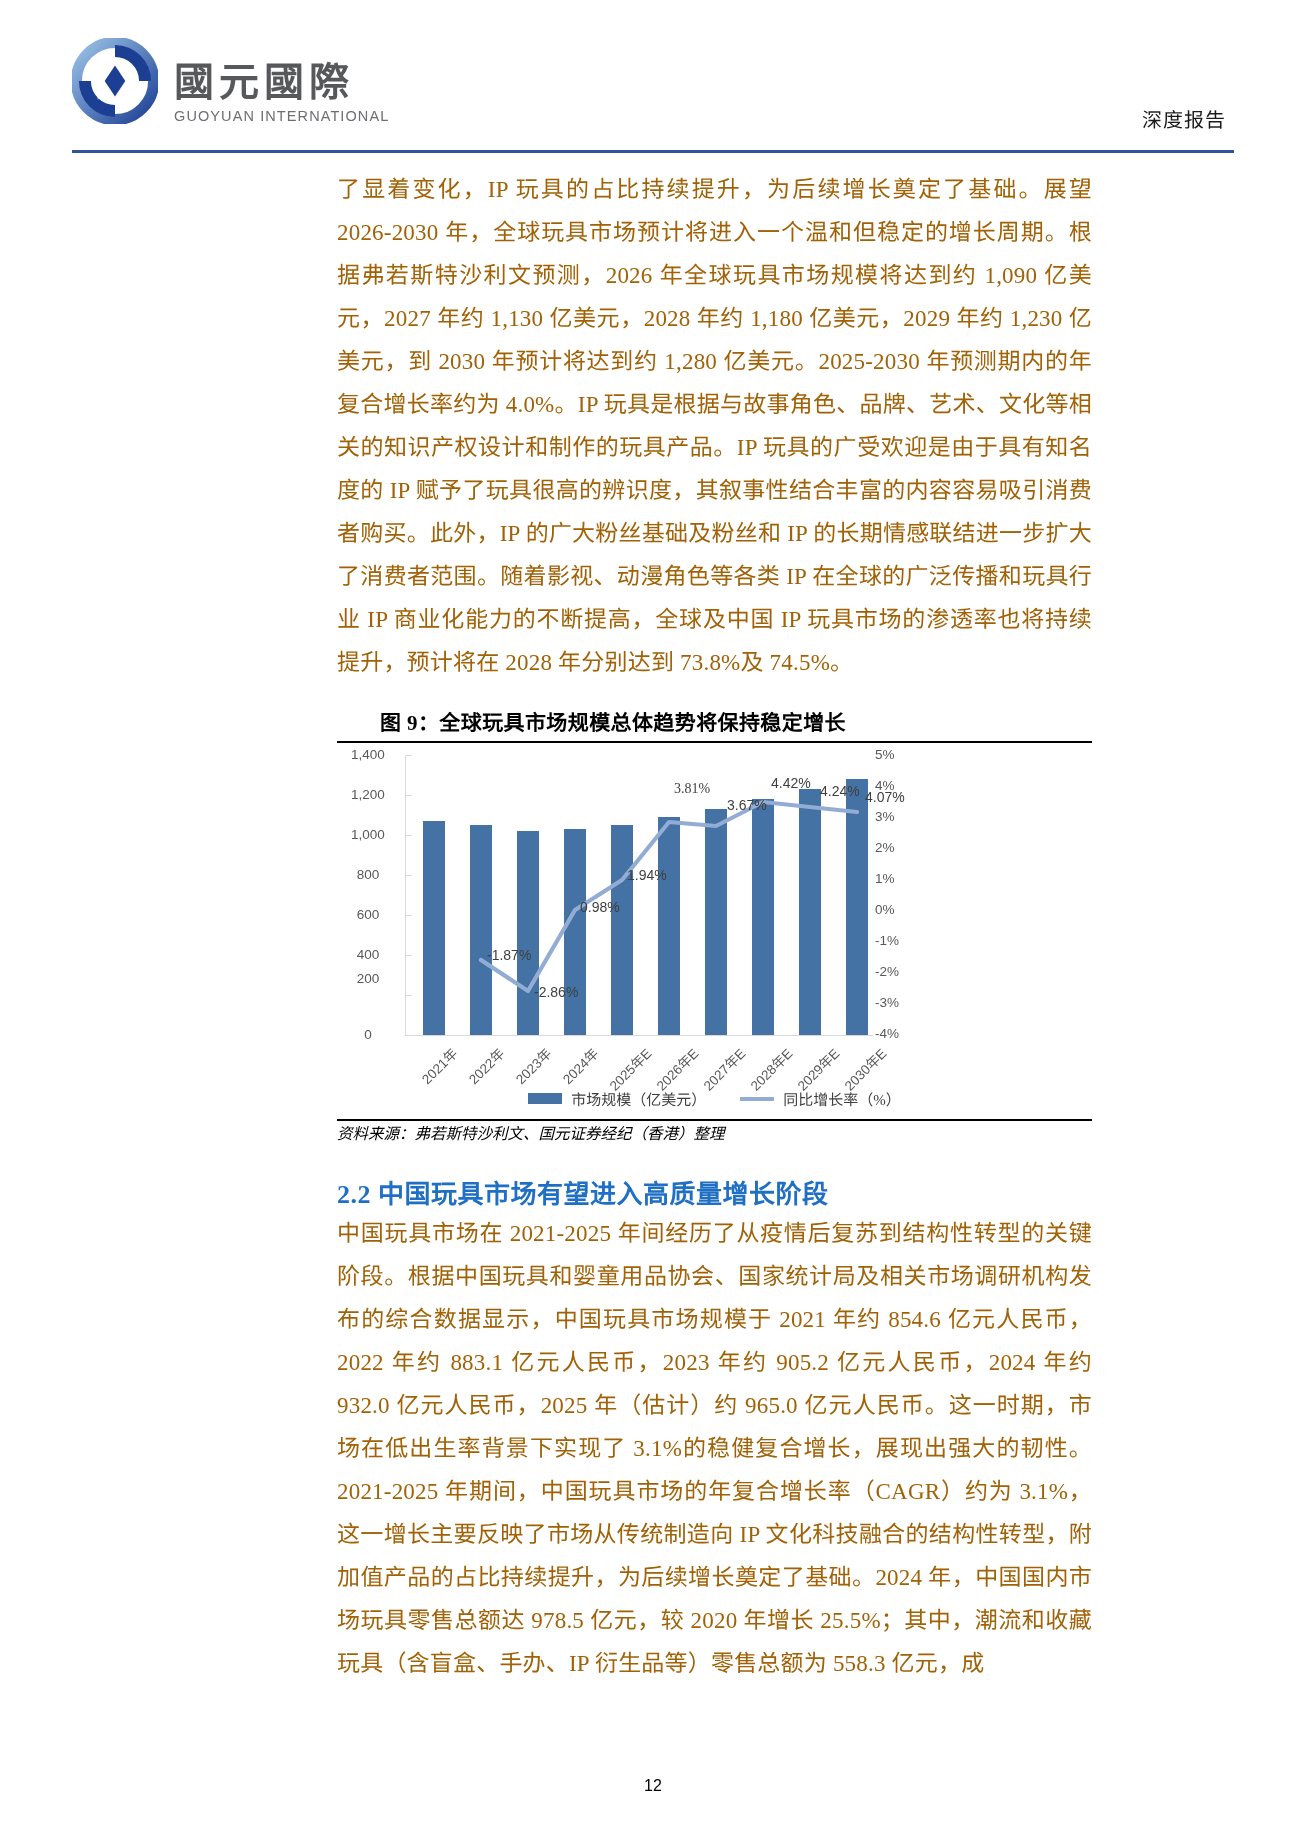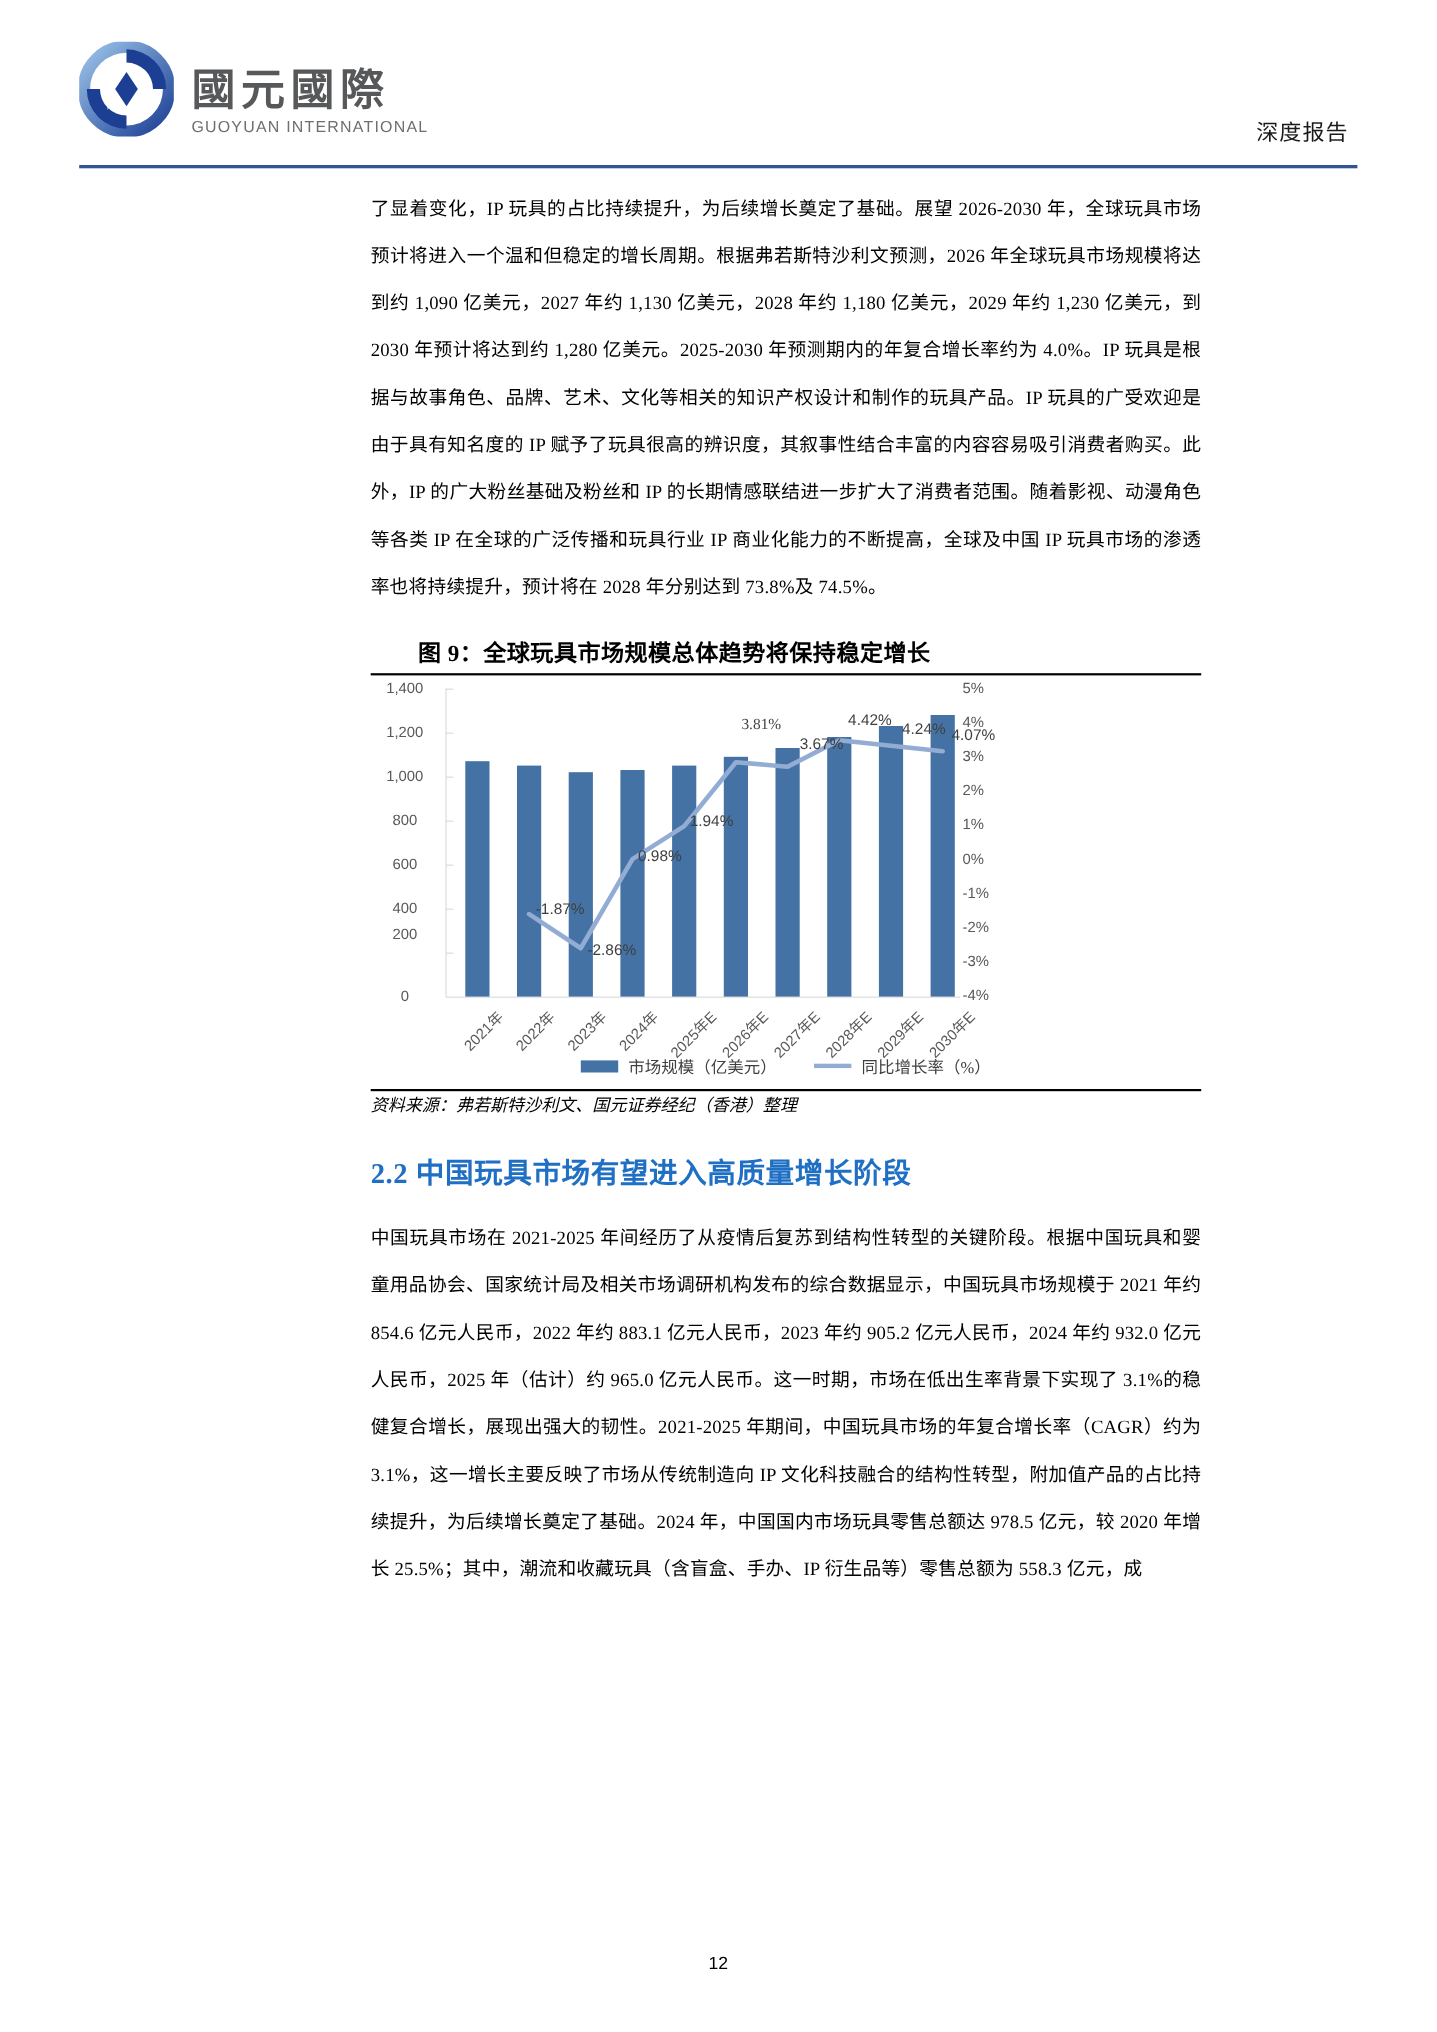--- a/index.html
+++ b/index.html
@@ -70,26 +70,26 @@
 
   
   .content {
     position: absolute;
     left: 337px;
     top: 168px;
     width: 755px;
   }
   p.para {
     margin: 0 0 0 0;
-    font-size: 17px;
+    font-size: 23px;
     line-height: 43px;
     text-align: justify;
     text-justify: inter-ideograph;
     letter-spacing: 0.2px;
-    color: #000000;
+    color: #a16207;
   }
 
   
   .fig-block {
     margin-top: 22px;
   }
   .fig-caption {
     font-weight: bold;
     font-size: 21px;
     letter-spacing: 0.4px;
@@ -179,21 +179,21 @@
     font-size: 15px;
     color: #3f3f3f;
     font-family: "Liberation Serif", "DejaVu Serif", serif;
   }
 
   
   h2.section-h {
     color: #1f6fc4;
     font-size: 26px;
     font-weight: bold;
-    margin: 30px 0 22px 0;
+    margin: 30px 0 2px 0;
     letter-spacing: 0.5px;
   }
 
   
   .footer {
     position: absolute;
     left: 0; right: 0;
     bottom: 52px;
     text-align: center;
     font-size: 16px;

